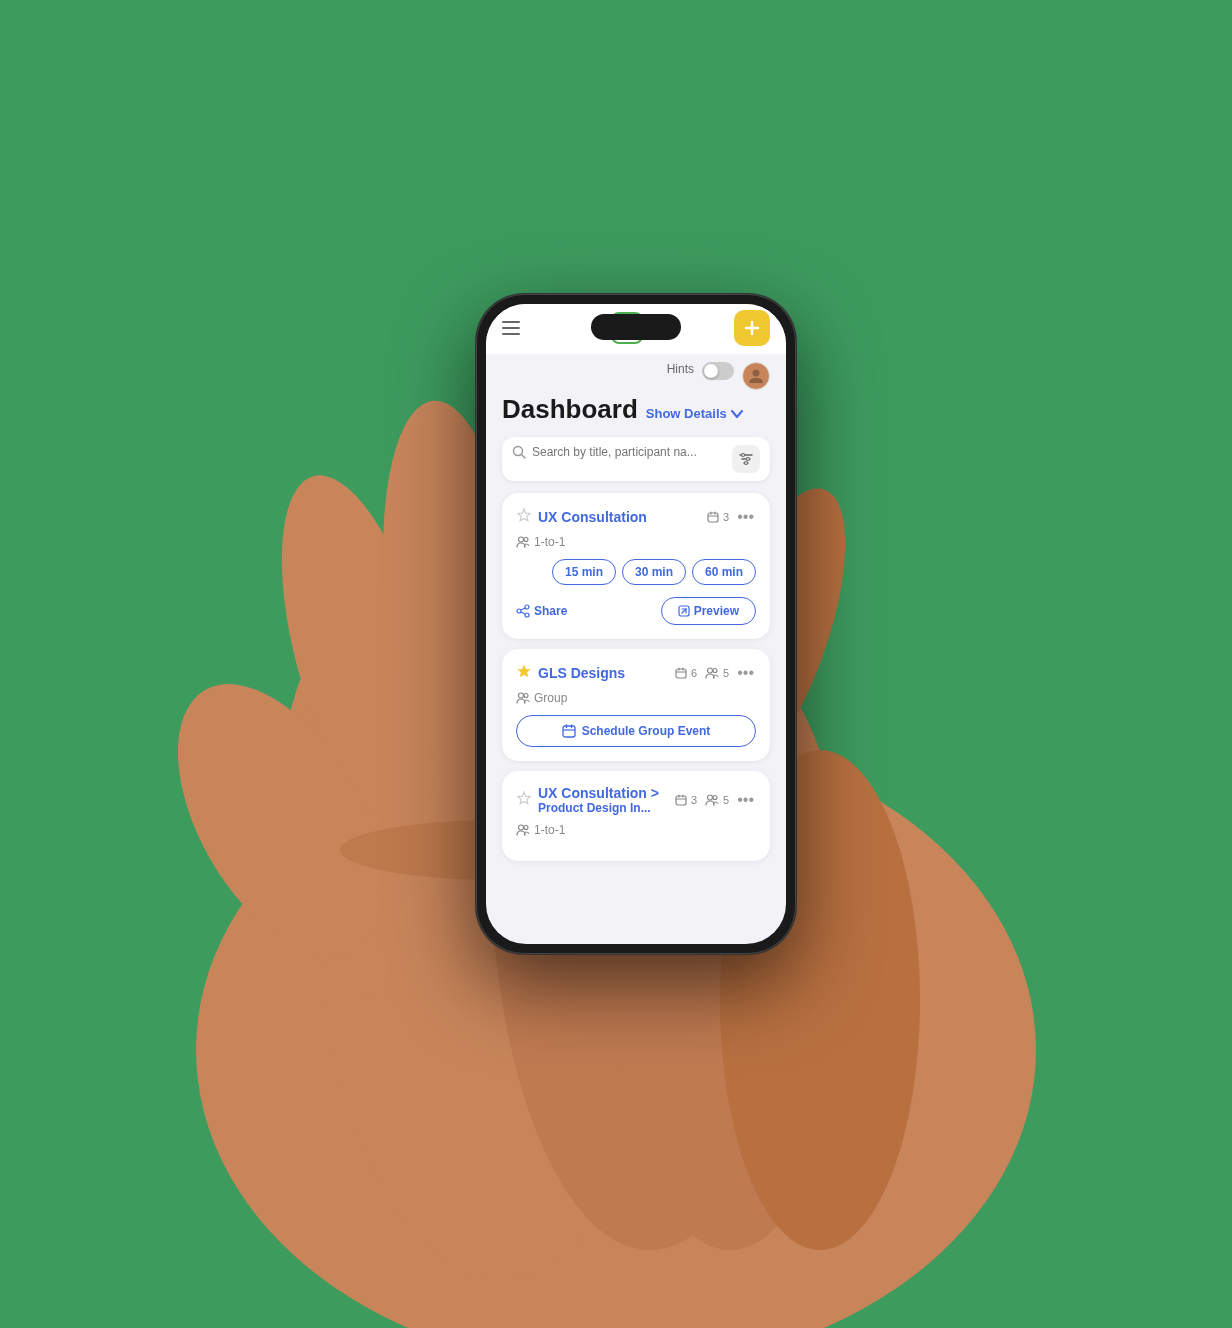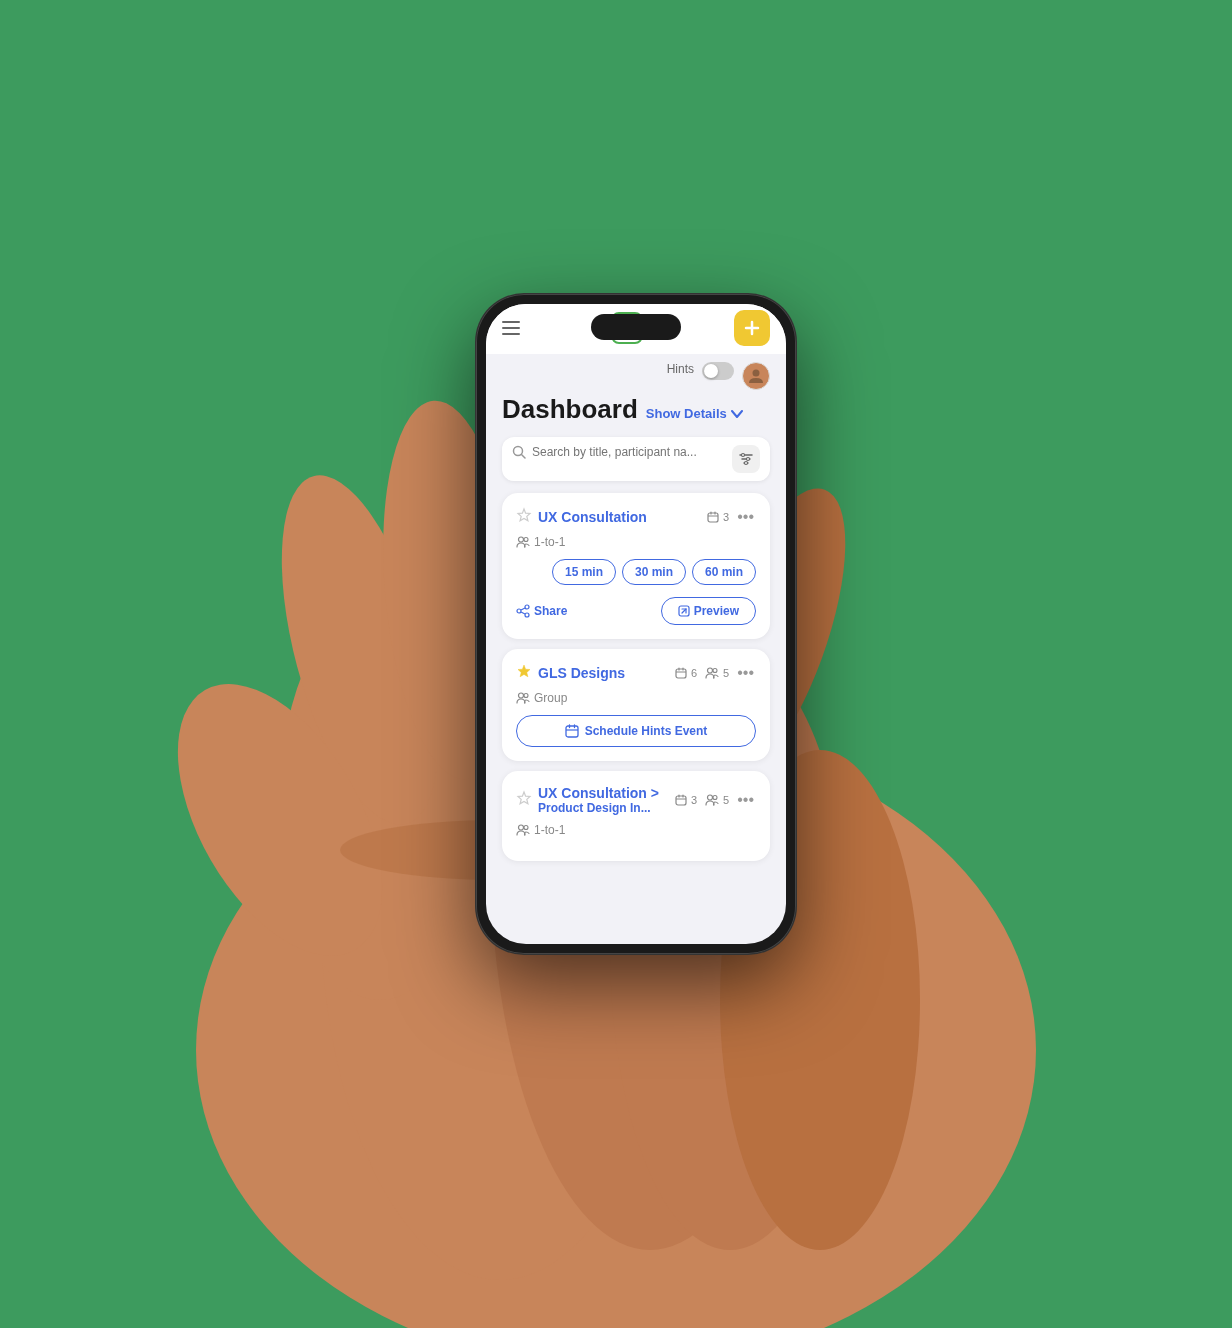--- a/index.html
+++ b/index.html
@@ -621,21 +621,21 @@
               </svg>
               <span>Group</span>
             </div>
             <div class="schedule-btn">
               <svg width="14" height="14" viewBox="0 0 14 14" xmlns="http://www.w3.org/2000/svg">
                 <rect x="1" y="2" width="12" height="11" rx="2" fill="none" stroke="#4169e1" stroke-width="1.3"></rect>
                 <line x1="1" y1="6" x2="13" y2="6" stroke="#4169e1" stroke-width="1.2"></line>
                 <line x1="4.5" y1="1" x2="4.5" y2="3.5" stroke="#4169e1" stroke-width="1.3" stroke-linecap="round"></line>
                 <line x1="9.5" y1="1" x2="9.5" y2="3.5" stroke="#4169e1" stroke-width="1.3" stroke-linecap="round"></line>
               </svg>
-              <span>Schedule Hints Event</span>
+              <span>Schedule Group Event</span>
             </div>
           </div>
 
           <div class="event-card">
             <div class="card-header">
               <span class="star-icon">
                 <svg width="16" height="16" viewBox="0 0 16 16" xmlns="http://www.w3.org/2000/svg">
                   <path d="M8 2 L9.6 6.2 L14 6.5 L10.8 9.4 L11.9 13.8 L8 11.4 L4.1 13.8 L5.2 9.4 L2 6.5 L6.4 6.2 Z" fill="none" stroke="#ccc" stroke-width="1.2"></path>
                 </svg>
               </span>

